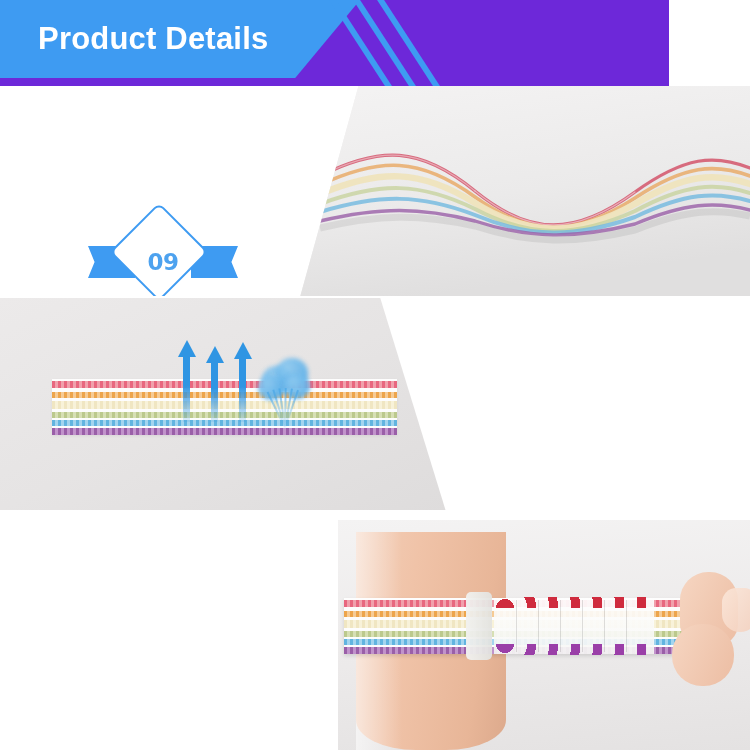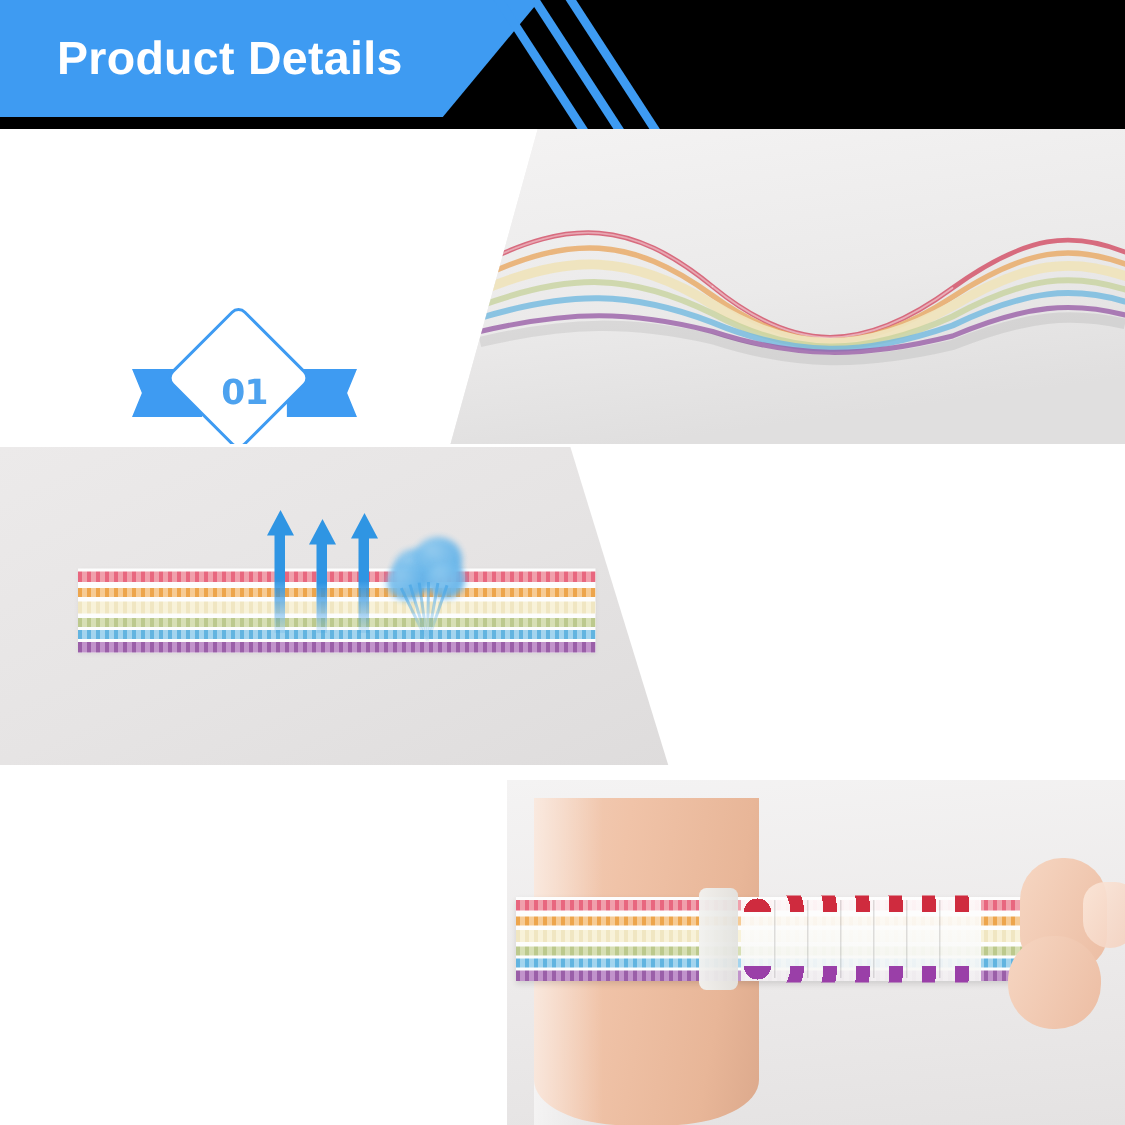--- a/index.html
+++ b/index.html
@@ -1,20 +1,20 @@
 <!DOCTYPE html>
 <html><head>
 <meta charset="utf-8">
 <style>
   html,body{margin:0;padding:0;background:#ffffff;}
   body{width:750px;height:750px;overflow:hidden;font-family:"Liberation Sans",sans-serif;}
   #page{position:relative;width:750px;height:750px;background:#ffffff;overflow:hidden;}
 
   
-  .header-wrap{position:absolute;left:0;top:0;width:750px;height:86px;overflow:hidden;background:#000000;}
+  .header-wrap{position:absolute;left:0;top:0;width:669px;height:86px;overflow:hidden;background:#6d28d9;}
   .header-bar{position:absolute;left:0;top:0;width:360px;height:78px;background:#3e9bf2;
       -webkit-clip-path:polygon(0 0,100% 0,82% 100%,0 100%);clip-path:polygon(0 0,100% 0,82% 100%,0 100%);}
   .header-title{position:absolute;left:38px;top:20px;font-size:31px;font-weight:bold;color:#ffffff;
       letter-spacing:.2px;line-height:38px;white-space:nowrap;}
   .hstripe{position:absolute;top:-14px;width:7px;height:112px;background:#3e9bf2;
       transform:skewX(33deg);transform-origin:top left;}
   .hstripe.s1{left:320px;}
   .hstripe.s2{left:344px;}
   .hstripe.s3{left:368px;}
 
@@ -159,21 +159,21 @@
           <path d="M35,142 C95,128 135,128 190,140 C245,158 290,158 350,144 C400,124 430,122 465,130" stroke="rgba(0,0,0,.07)" stroke-width="7" fill="none"></path>
         </svg>
       </div>
     </div>
 
     <div class="badge-block" id="badge1">
       <div class="badge">
         <div class="ribbon left"></div>
         <div class="ribbon right"></div>
         <div class="diamond"></div>
-        <div class="badge-num">01</div>
+        <div class="badge-num">09</div>
       </div>
 
     </div>
 
   </div>
 
   <div class="gap" style="top:296px"></div>
 
   <div class="panel" id="panel2">
 

